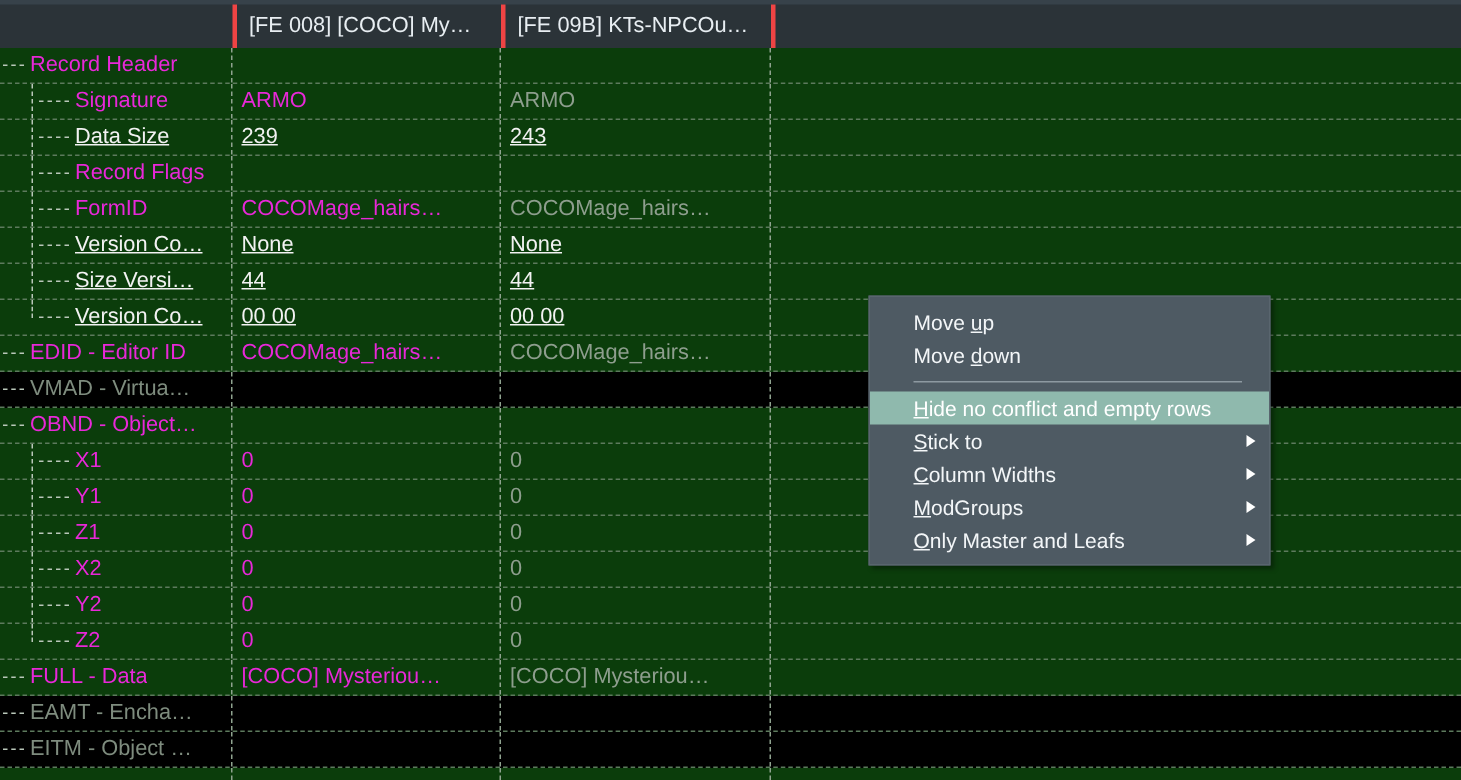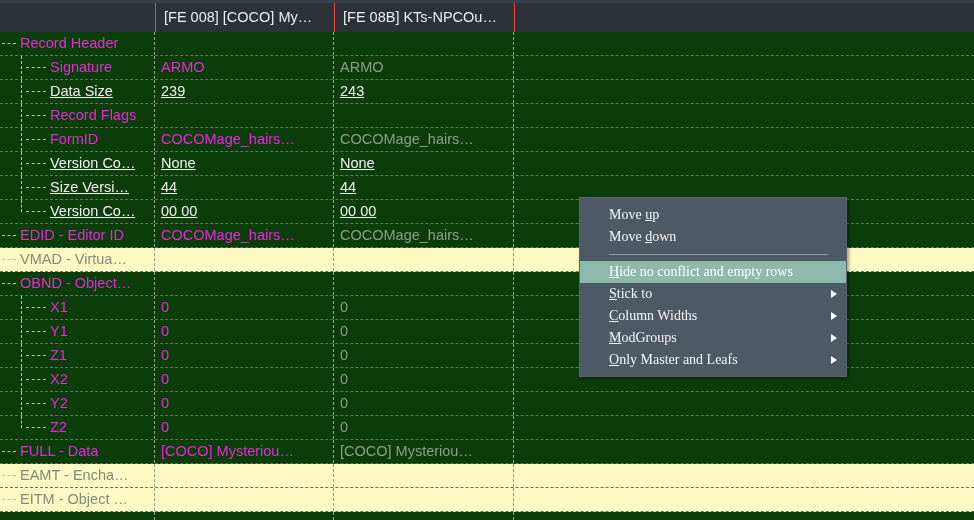--- a/index.html
+++ b/index.html
@@ -16,36 +16,36 @@
     position:absolute; left:0; top:0; width:974px; height:32px;
     background:#2b3338;
     border-top:3px solid #37424a;
     display:flex; align-items:flex-end;
   }
   .hdr-cell{
     height:29px; line-height:29px;
     color:#e8eef2; font-size:14.5px;
     padding:0 4px 0 8px;
     overflow:hidden; white-space:nowrap; text-overflow:clip;
-    border-left:1px solid #ef4444;
+    border-left:3px solid #ef4444;
   }
   .hdr-cell.first{ border-left:none; }
 
   
   .grid{
     position:absolute; left:0; top:32px; width:974px; height:488px;
     overflow:hidden;
   }
   .row{
     position:relative; height:24px; width:974px;
     background:#0b3d0b;
     border-bottom:1px dashed #5d7a5d;
     display:flex;
   }
-  .row.dim{ background:#fef9c3; }
+  .row.dim{ background:#000000; }
   .cell{
     height:23px; line-height:23px;
     font-size:14.5px; white-space:nowrap; overflow:hidden;
     padding:0 4px 0 6px;
     border-right:1px dashed #8fa38f;
     position:relative;
   }
   .c0{ width:155px; padding-left:0; }
   .c1{ width:179px; }
   .c2{ width:180px; }
@@ -75,21 +75,20 @@
   .d1 .conn{ width:20px; margin-left:4px; }
 
   
   .ctx{
     position:absolute; left:579px; top:197px; width:268px;
     background:#4e5a63;
     border:1px solid #59656e;
     padding:6px 0 5px 0;
     box-shadow:2px 2px 3px rgba(0,0,0,.35);
     z-index:40;
-    font-family:Liberation Serif, serif;
   }
   .ctx-item{
     position:relative;
     height:22px; line-height:22px;
     color:#f3f6f8; font-size:14px;
     padding-left:29px; padding-right:22px;
     white-space:nowrap;
   }
   .ctx-item.sel{ background:#8fb9ad; color:#ffffff; }
   .ctx-item .u{ text-decoration:underline; }
@@ -103,21 +102,21 @@
   }
 </style>
 </head>
 <body>
 
 <div id="app">
 
   <div class="hdr" id="hdr">
       <div class="hdr-cell first" style="width: 155px;"></div>
       <div class="hdr-cell" style="width: 179px;">[FE 008] [COCO] My…</div>
-      <div class="hdr-cell" style="width: 180px;">[FE 08B] KTs-NPCOu…</div>
+      <div class="hdr-cell" style="width: 180px;">[FE 09B] KTs-NPCOu…</div>
       <div class="hdr-cell" style="width: 460px; flex: 1 1 auto;"></div>
     </div>
 
   <div class="grid" id="grid">
       <div class="row">
         <div class="cell c0">
           <div class="treelabel d0">
             <span class="conn"></span>
             <span class="lbl t-mag">Record Header</span>
           </div>

